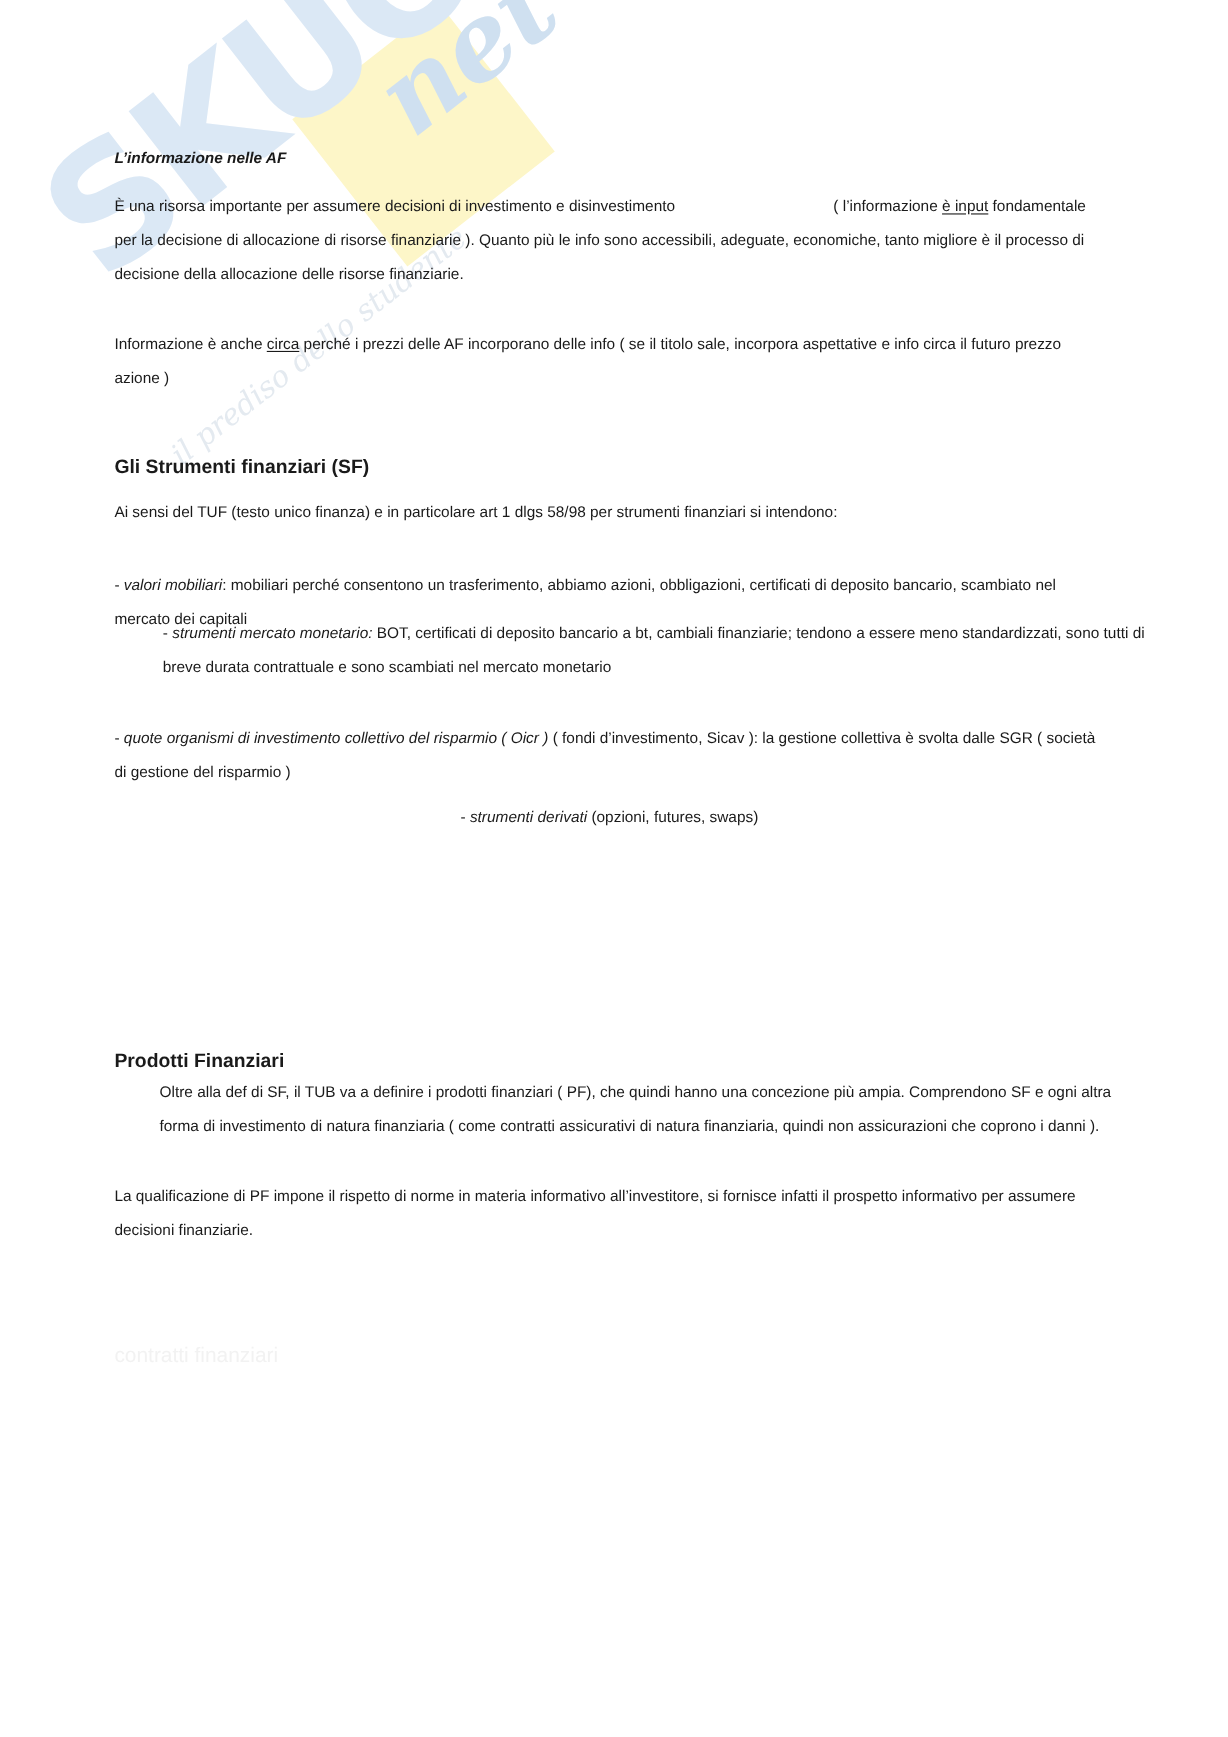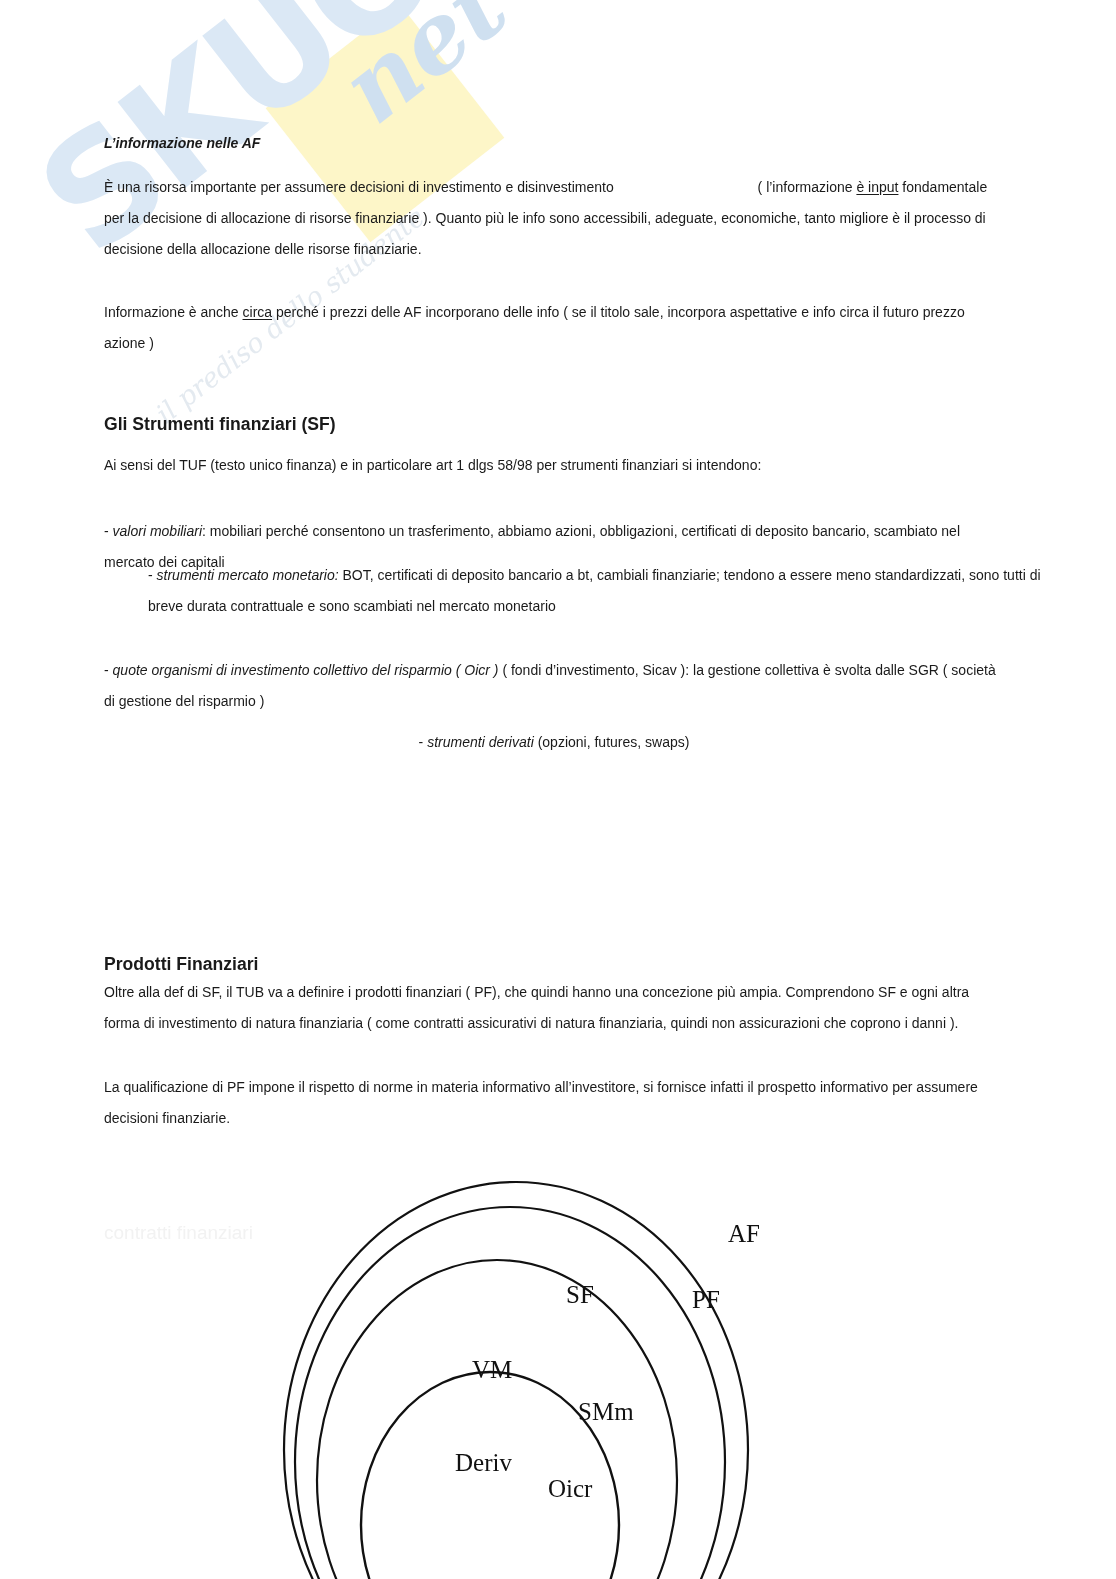--- a/index.html
+++ b/index.html
@@ -171,47 +171,26 @@
     <div class="blk" style="top:655px;">
       <span>- </span><i>quote organismi di investimento collettivo del risparmio ( Oicr )</i><span> ( fondi d’investimento, Sicav ):  la gestione collettiva è svolta dalle SGR ( società di gestione del risparmio )</span>
     </div>
 
     <div class="blk" style="top:727px;text-align:center;">
       <span>- </span><i>strumenti derivati</i><span> (opzioni, futures, swaps)</span>
     </div>
 
     <div class="blk h-bold" style="top:934px;margin-top:15px;">Prodotti Finanziari</div>
 
-    <div class="blk" style="top:977px;">
+    <div class="blk" style="top:977px;margin-left:41px;">
       <span>Oltre alla def di SF, il TUB va a definire i prodotti finanziari ( PF), che quindi hanno una concezione più ampia. Comprendono SF e ogni altra forma di investimento di natura finanziaria ( come  contratti assicurativi di natura finanziaria, quindi non assicurazioni che coprono i danni ).</span>
     </div>
 
     <div class="blk" style="top:1072px;">
       <span>La qualificazione di PF impone il rispetto di norme in materia informativo all’investitore, si fornisce infatti il prospetto informativo per assumere decisioni finanziarie.</span>
     </div>
 
   </div>
 
   <div class="faint-label">contratti finanziari</div>
 
-  <div class="diagram">
-    <svg width="1116" height="429" viewBox="0 0 1116 429">
-
-      <ellipse cx="516" cy="300" rx="232" ry="268" fill="none" stroke="#111111" stroke-width="2.2"></ellipse>
-
-      <ellipse cx="510" cy="312" rx="215" ry="255" fill="none" stroke="#111111" stroke-width="2.2"></ellipse>
-
-      <ellipse cx="497" cy="330" rx="180" ry="220" fill="none" stroke="#111111" stroke-width="2.2"></ellipse>
-
-      <ellipse cx="490" cy="375" rx="129" ry="153" fill="none" stroke="#111111" stroke-width="2.4"></ellipse>
-
-      <text class="dlabel" x="728" y="92">AF</text>
-      <text class="dlabel" x="692" y="158">PF</text>
-      <text class="dlabel" x="566" y="153">SF</text>
-
-      <text class="dlabel" x="472" y="228">VM</text>
-      <text class="dlabel" x="578" y="270">SMm</text>
-      <text class="dlabel" x="455" y="321">Deriv</text>
-      <text class="dlabel" x="548" y="347">Oicr</text>
-    </svg>
-  </div>
 
 </div>
 
 </body></html>

